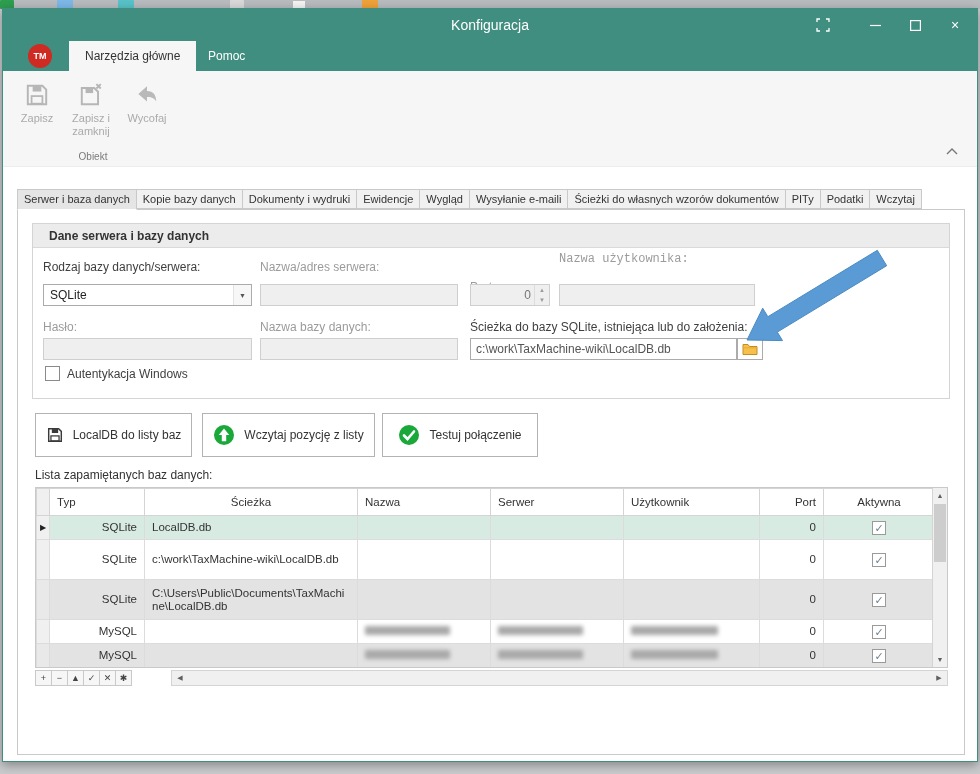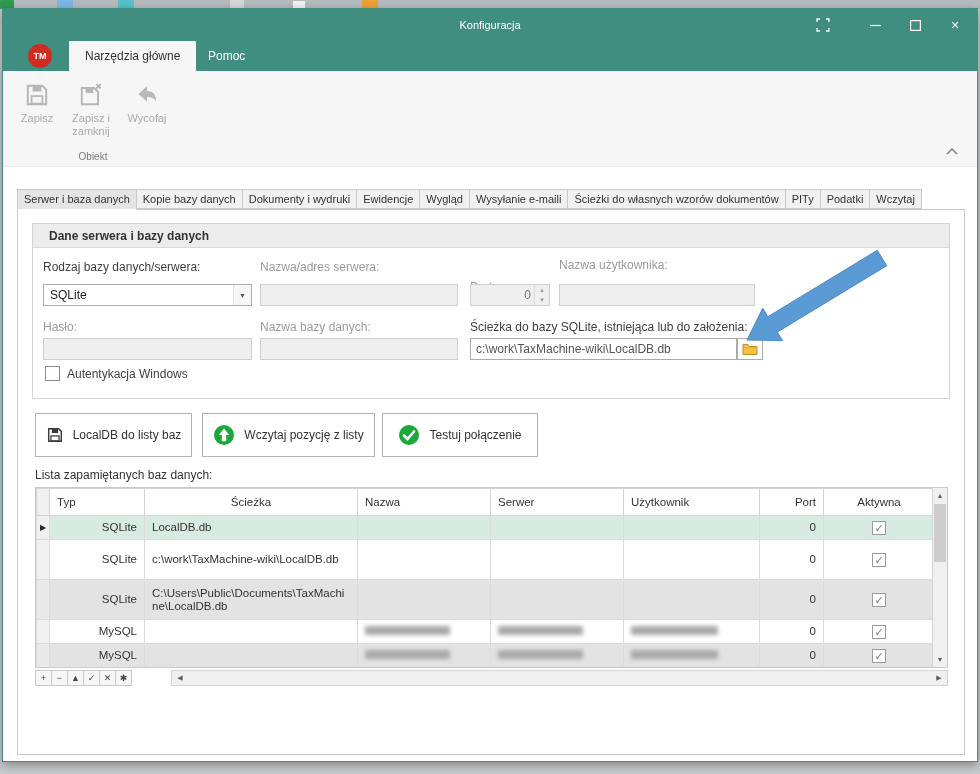--- a/index.html
+++ b/index.html
@@ -8,21 +8,21 @@
 
   
   .desktop-top { position:absolute; top:0; left:0; width:980px; height:9px; background:#b9bcbf; }
   .dicon { position:absolute; top:0; height:9px; border-radius:1px; }
 
   
   .window { position:absolute; left:2px; top:8px; width:976px; height:754px; background:#fff;
             border:1px solid #3f8e7f; box-shadow:0 3px 10px rgba(0,0,0,.35); }
 
   .titlebar { position:absolute; top:0; left:0; right:0; height:32px; background:#3f8e7f; }
-  .title { position:absolute; left:50%; top:0; transform:translateX(-50%); color:#fff; font-size:11px; line-height:32px; }
+  .title { position:absolute; left:50%; top:0; transform:translateX(-50%); color:#fff; font-size:14px; line-height:32px; }
   .win-controls { position:absolute; right:2px; top:0; height:32px; display:flex; align-items:center; }
   .win-btn { width:40px; height:32px; color:#fff; display:flex; align-items:center; justify-content:center; font-size:14px; cursor:default; }
   .win-btn.fit { margin-right:12px; }
 
   .ribbon-tabs { position:absolute; top:32px; left:0; right:0; height:30px; background:#3f8e7f; }
   .app-logo { position:absolute; left:25px; top:3px; width:24px; height:24px; border-radius:50%; background:#cf2b22;
               color:#fff; font-size:9px; font-weight:bold; display:flex; align-items:center; justify-content:center; }
   .rtab { position:absolute; top:0; height:30px; padding:0 16px; display:flex; align-items:center; color:#fff; font-size:12px; }
   .rtab.active { background:#f6f6f6; color:#333; }
   .rtab.t1 { left:66px; } .rtab.t2 { left:189px; }
@@ -197,21 +197,21 @@
     </div>
 
   <div class="tabpage">
 
     <div class="groupbox">
       <div class="groupbox-header">Dane serwera i bazy danych</div>
 
       <label class="flabel" style="left:10px;top:36px;">Rodzaj bazy danych/serwera:</label>
       <label class="flabel dim" style="left:227px;top:36px;">Nazwa/adres serwera:</label>
       <label class="flabel dim" style="left:437px;top:36px;margin-top:20px;">Port:</label>
-      <label class="flabel dim" style="left:526px;top:34px;">Nazwa użytkownika:</label>
+      <label class="flabel dim" style="left:526px;top:28px;font-family:Liberation Mono, monospace;">Nazwa użytkownika:</label>
 
       <div class="combo" style="left:10px;top:60px;width:209px;">
         <span class="combo-value">SQLite</span>
         <span class="dd">▼</span>
       </div>
       <input class="finput" style="left: 227px; top: 60px; width: 198px;" disabled="">
       <div class="spinner" style="left:437px;top:60px;width:80px;">
         <span class="spin-value">0</span>
         <span class="spin-arrows">
             <span>▲</span>

